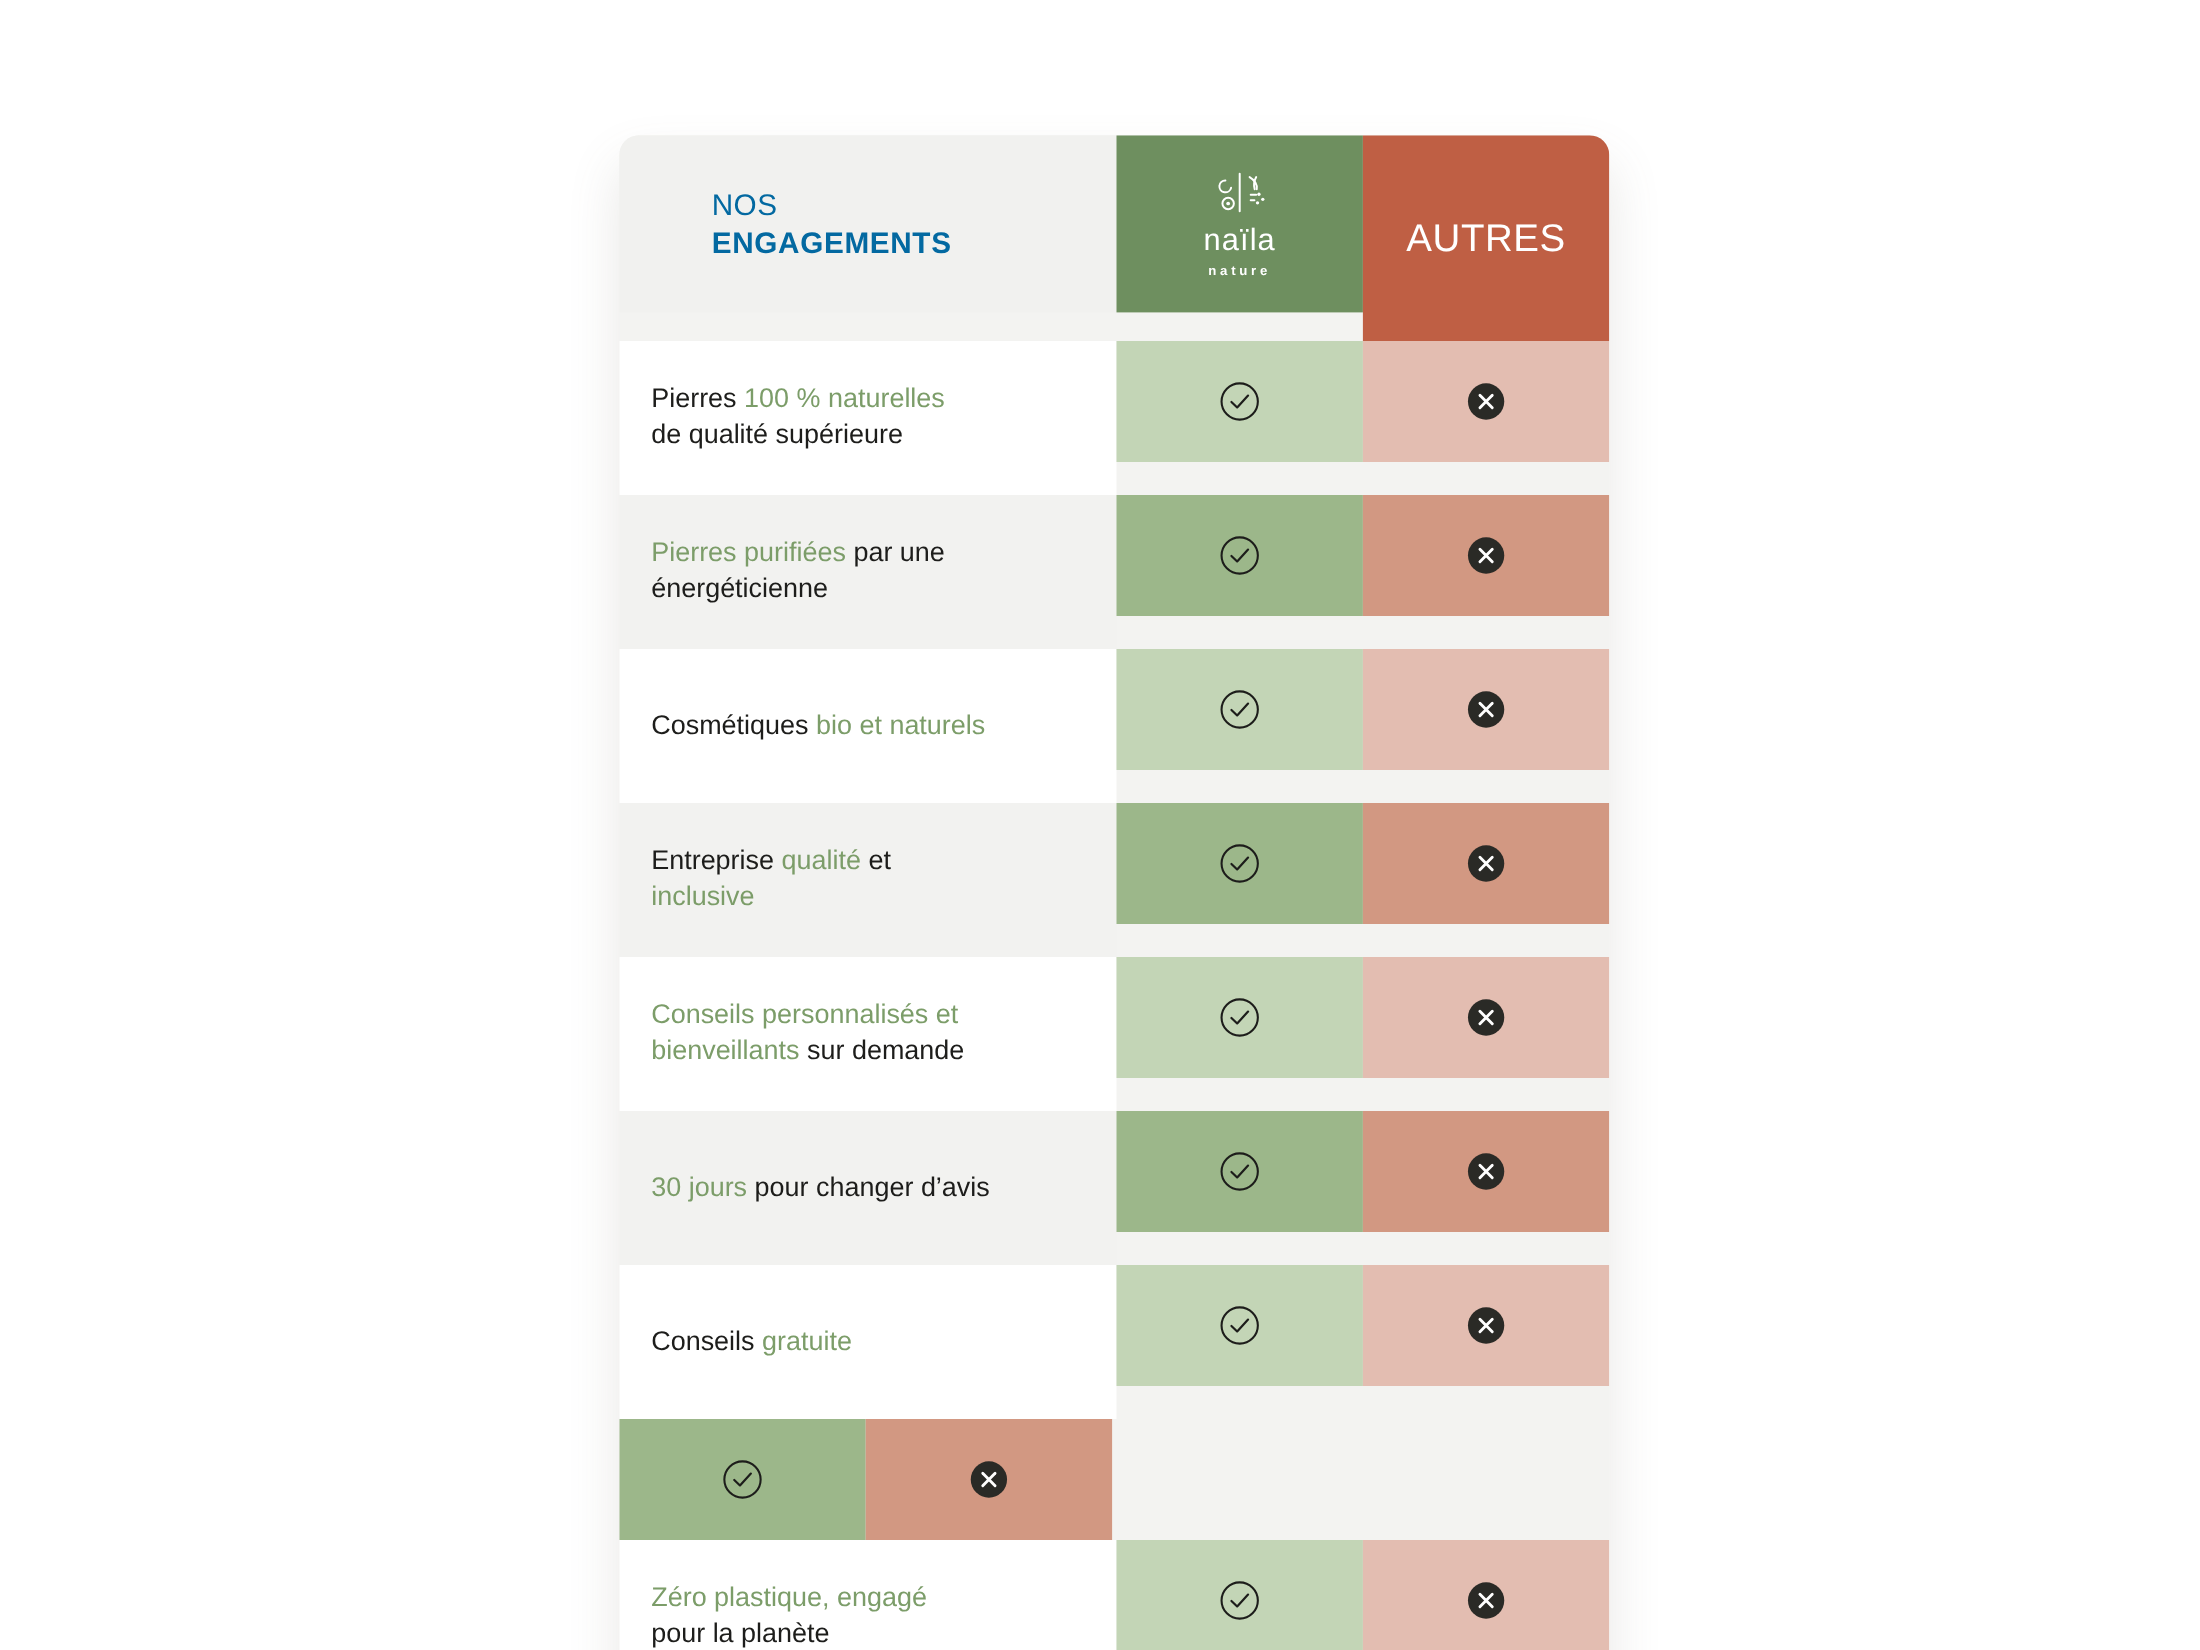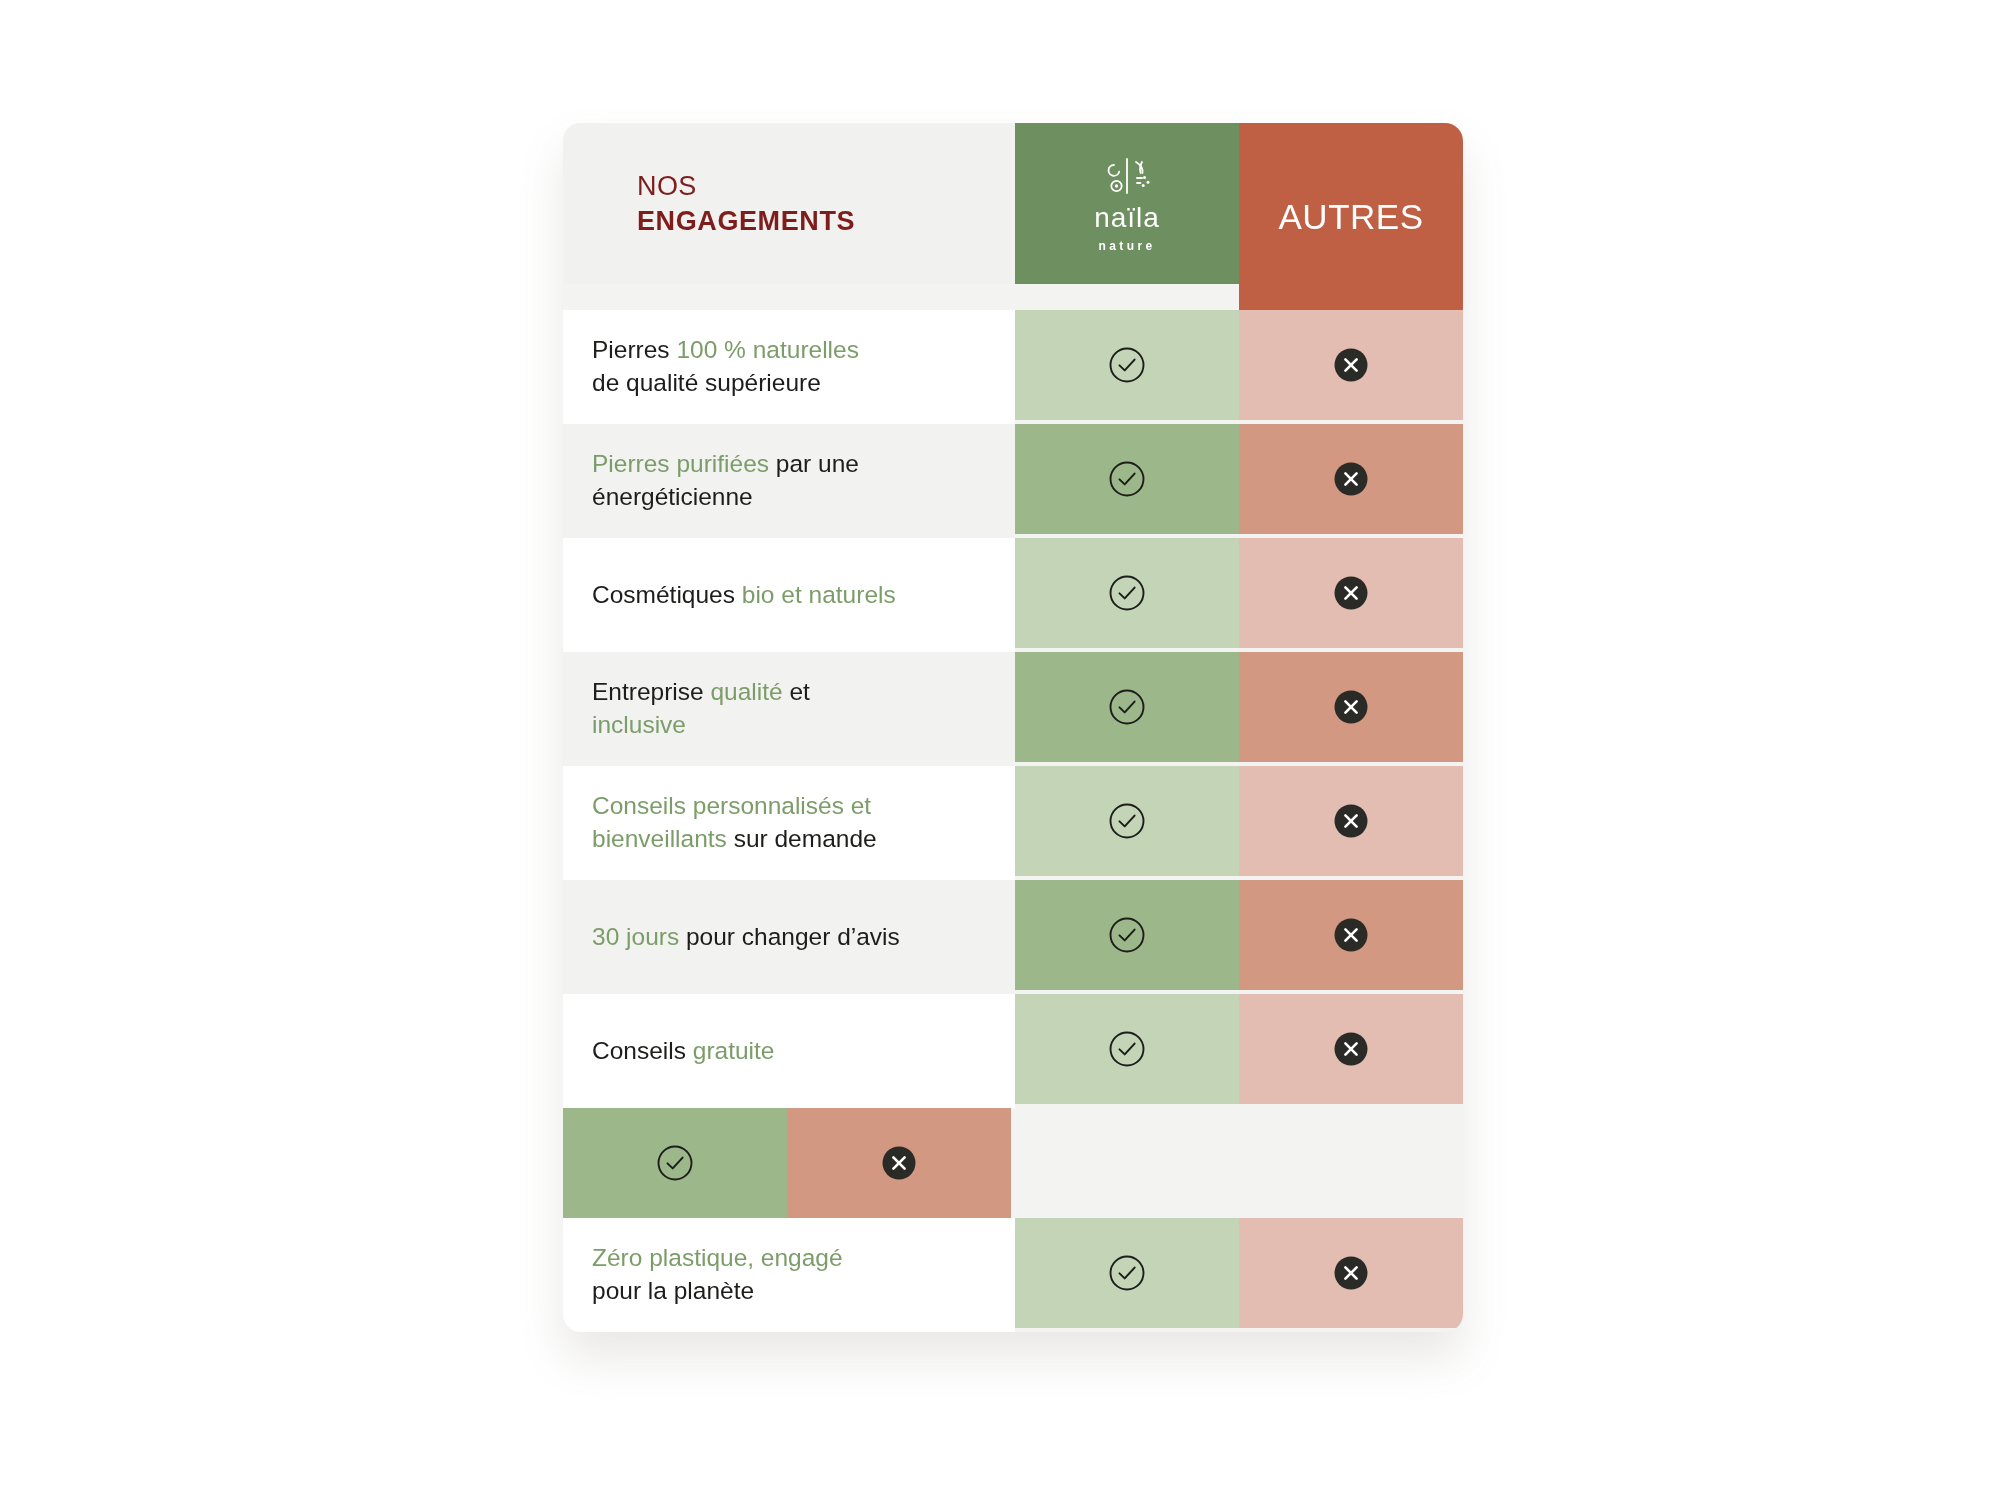--- a/index.html
+++ b/index.html
@@ -53,23 +53,24 @@
   }
 
   
   .header-row .col-label {
     background: #f1f1ef;
     height: 161px;
     padding-left: 74px;
   }
   .header-title {
     line-height: 1.27;
-    color: #7f1d1d;
+    color: #0369a1;
     font-size: 27px;
     letter-spacing: 0.4px;
+    margin-left: 10px;
   }
   .header-title .t1 { display: block; font-weight: 400; }
   .header-title .t2 { display: block; font-weight: 700; letter-spacing: 0.6px; }
 
   .header-row .brand-cell {
     background: #6e8f5f;
     height: 161px;
     flex-direction: column;
     gap: 2px;
   }
@@ -93,21 +94,21 @@
     color: #ffffff;
     font-size: 12px;
     letter-spacing: 3.4px;
     margin-top: 6px;
     line-height: 1;
     font-weight: bold;
   }
 
   
   .body-row .col-label {
-    height: 114px;
+    height: 140px;
     padding: 0 34px 0 29px;
   }
   .body-row .col-mark { height: 110px; }
 
   .label-text {
     font-size: 24.5px;
     line-height: 1.33;
     color: #1d1d1b;
   }
   .label-text .hl { color: #7c9d69; }

